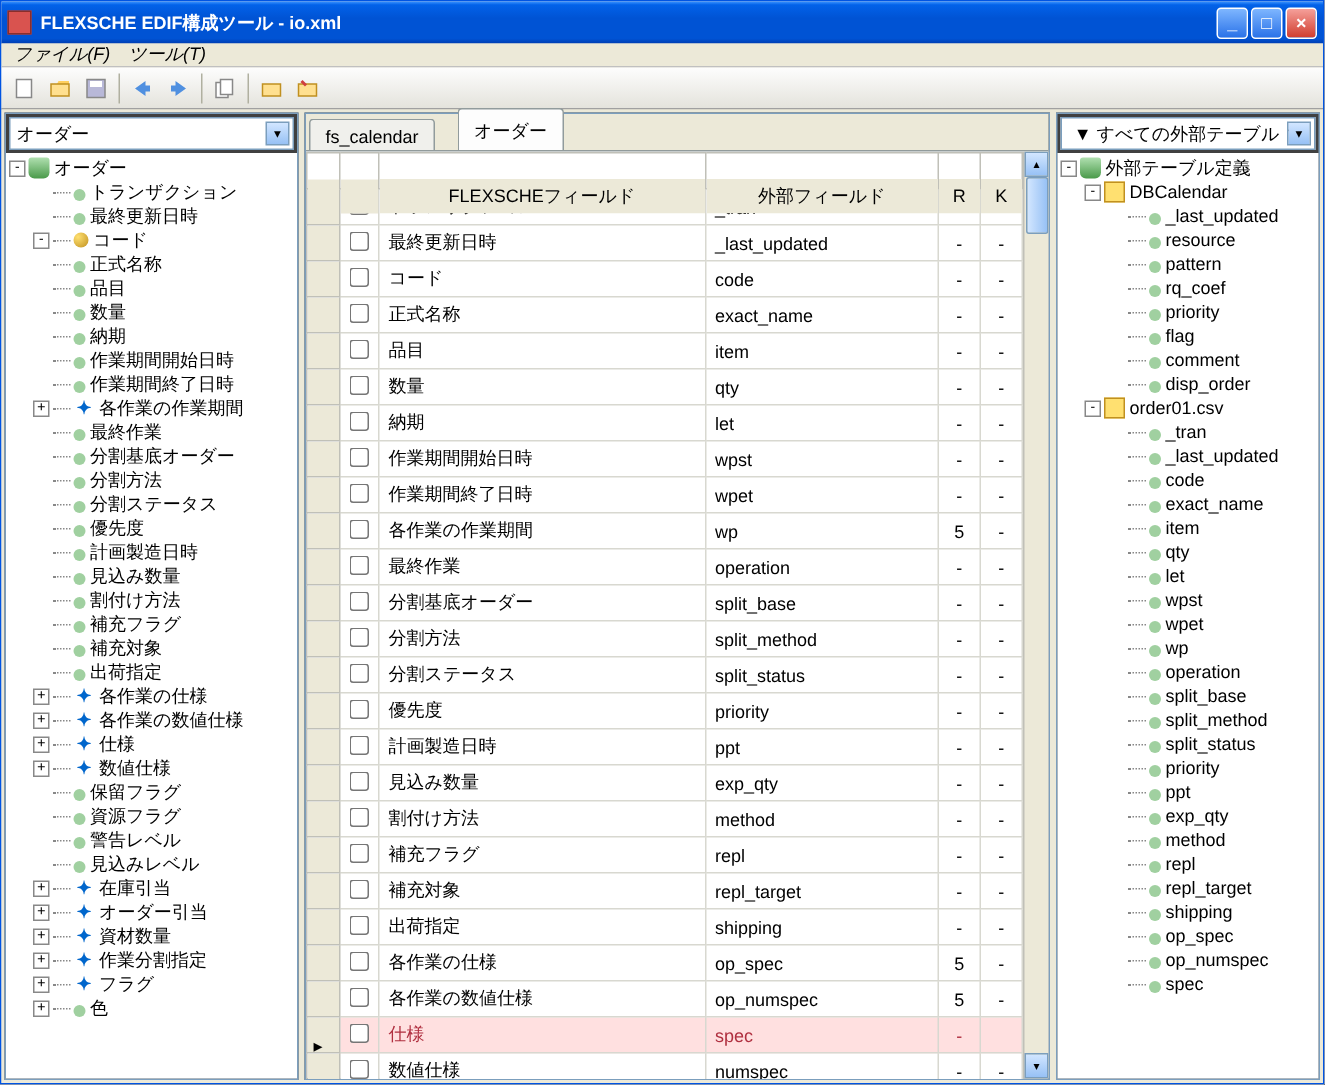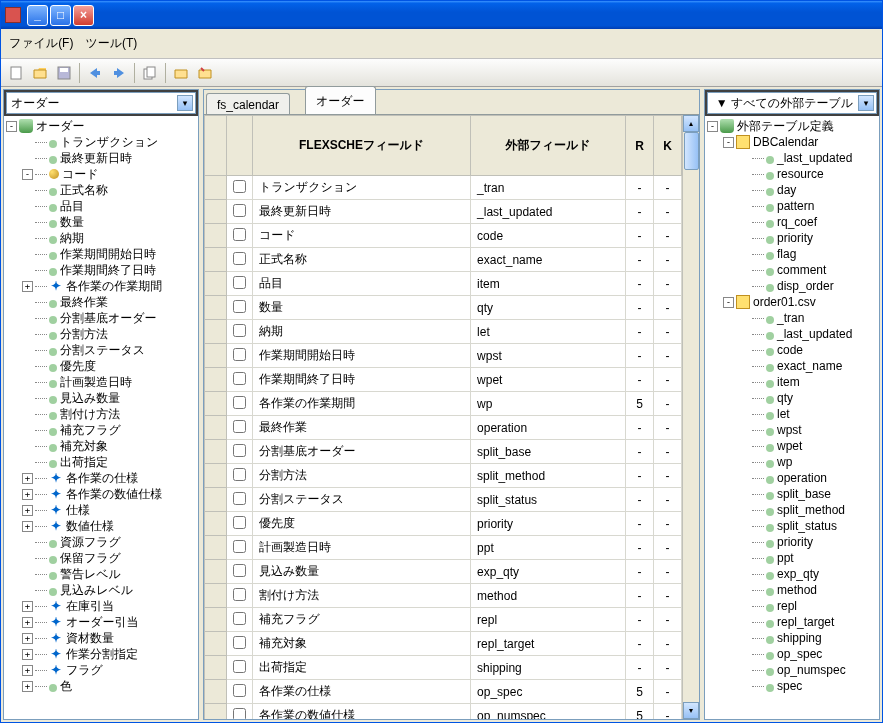--- a/index.html
+++ b/index.html
@@ -4,21 +4,21 @@
 <style>
 *{box-sizing:border-box;margin:0;padding:0;font-family:"MS UI Gothic","Meiryo",sans-serif;font-size:12px;}
 body{background:#d7dfef;width:883px;height:723px;overflow:hidden;}
 .window{width:883px;height:723px;border:1px solid #0054e3;background:#ece9d8;display:flex;flex-direction:column;}
 .titlebar{height:28px;background:linear-gradient(to bottom,#3a93ff 0%,#0262e9 8%,#0053d4 40%,#0053d4 88%,#003db2 100%);display:flex;align-items:center;padding:0 4px;color:#fff;font-weight:bold;}
 .titlebar .ticon{width:16px;height:16px;background:#d9534f;margin-right:6px;border:1px solid #8a2e2b;}
 .titlebar .title{flex:1;}
 .titlebuttons{display:flex;gap:2px;}
 .titlebuttons div{width:21px;height:21px;background:linear-gradient(to bottom,#7eb6ff,#2a72e8);border:1px solid #fff;border-radius:3px;color:#fff;display:flex;align-items:center;justify-content:center;font-weight:bold;font-family:Arial;}
 .titlebuttons .close{background:linear-gradient(to bottom,#f5a09a,#d03d2f);}
-.menubar{height:30px;background:#ece9d8;border-bottom:1px solid #c0c0c0;display:flex;align-items:center;padding:0 8px;gap:12px;}
+.menubar{height:16px;background:#ece9d8;border-bottom:1px solid #c0c0c0;display:flex;align-items:center;padding:0 8px;gap:12px;font-style:italic;}
 .menubar span{cursor:default;}
 .toolbar{height:28px;background:linear-gradient(to bottom,#fdfdfd,#e4e3dc);border-bottom:1px solid #a0a0a0;display:flex;align-items:center;padding:0 4px;gap:2px;}
 .tbtn{width:22px;height:22px;display:flex;align-items:center;justify-content:center;border:1px solid transparent;}
 .tsep{width:1px;height:20px;background:#b0b0a0;margin:0 2px;}
 .content{flex:1;display:flex;background:#ece9d8;min-height:0;}
 .panel{background:#404040;border:1px solid #7b9ebd;display:flex;flex-direction:column;}
 .left{width:196px;margin:2px;}
 .center{flex:1;margin:2px;}
 .right{width:176px;margin:2px;}
 .dropdown{height:22px;border:1px solid #7b9ebd;margin:2px;background:#fff;display:flex;align-items:center;padding:0 4px;position:relative;}
@@ -34,40 +34,41 @@
 .ic-key{background:radial-gradient(circle at 30% 30%,#ffe070,#c09020);border-radius:50%;width:10px;height:10px;}
 .ic-dot{background:#a0d0a0;border-radius:50%;width:8px;height:8px;margin-top:3px;}
 .ic-plus{color:#0066cc;font-weight:bold;width:14px;text-align:center;}
 .tabs{height:24px;display:flex;align-items:flex-end;background:#ece9d8;padding:2px 2px 0 2px;gap:16px;}
 .tab{padding:4px 10px;background:#ece9d8;border:1px solid #919b9c;border-bottom:none;border-radius:3px 3px 0 0;margin-right:-1px;position:relative;}
 .tab.active{background:#fdfdfd;z-index:2;padding-top:6px;}
 .tab:not(.active){background:#f0f0ec;top:2px;}
 .gridwrap{flex:1;background:#fff;border-top:1px solid #919b9c;position:relative;overflow:hidden;display:flex;}
 .grid{flex:1;overflow:auto;}
 .grid table{border-collapse:collapse;width:100%;}
-.grid th{background:#ece9d8;border:1px solid #c0c0b8;font-weight:bold;padding:21px 6px;height:22px;position:sticky;top:0;}
+.grid th{background:#ece9d8;border:1px solid #c0c0b8;font-weight:normal;padding:3px 6px;height:22px;position:sticky;top:17px;}
 .grid td{border:1px solid #d8d8d0;padding:3px 6px;height:21px;background:#fff;}
 .rowhead{width:22px;background:#ece9d8 !important;border:1px solid #c0c0b8 !important;position:relative;}
 .grid tr.selected td{background:#ffe0e0;color:#b03040;}
 .grid tr.selected .rowhead{background:#ece9d8 !important;color:#000;}
 .grid tr.selected .rowhead::before{content:"▸";position:absolute;left:4px;color:#000;}
 .grid .checkcol{width:22px;text-align:center;}
 .grid .rcol,.grid .kcol{width:28px;text-align:center;}
 .vscroll{width:17px;background:#ece9d8;border-left:1px solid #c0c0b8;position:relative;}
 .vscroll .sbtn{height:17px;background:linear-gradient(to bottom,#d2e6ff,#97c1f5);border:1px solid #7b9ebd;font-size:8px;text-align:center;line-height:15px;}
 .vscroll .sbtn.bot{position:absolute;bottom:0;width:100%;}
 .vscroll .thumb{position:absolute;top:17px;width:15px;left:1px;height:38px;background:linear-gradient(to right,#d2e6ff,#97c1f5);border:1px solid #7b9ebd;border-radius:2px;}
 .indent{display:inline-block;flex-shrink:0;}.w1{width:16px}.w2{width:32px}
 </style>
 </head>
 <body>
 
 <div class="window">
   <div class="titlebar">
     <div class="ticon"></div>
+    <div class="title">FLEXSCHE EDIF構成ツール - io.xml</div>
     <div class="titlebuttons">
       <div>_</div>
       <div>□</div>
       <div class="close">×</div>
     </div>
   </div>
 
   <div class="menubar">
     <span><span>ファイル(F)</span></span>
     <span><span>ツール(T)</span></span>
@@ -150,22 +151,22 @@
           <div class="tree-node"><span class="indent w1"></span><span class="noexp"></span><span class="dots"></span><span class="nicon ic-dot"></span>計画製造日時</div>
           <div class="tree-node"><span class="indent w1"></span><span class="noexp"></span><span class="dots"></span><span class="nicon ic-dot"></span>見込み数量</div>
           <div class="tree-node"><span class="indent w1"></span><span class="noexp"></span><span class="dots"></span><span class="nicon ic-dot"></span>割付け方法</div>
           <div class="tree-node"><span class="indent w1"></span><span class="noexp"></span><span class="dots"></span><span class="nicon ic-dot"></span>補充フラグ</div>
           <div class="tree-node"><span class="indent w1"></span><span class="noexp"></span><span class="dots"></span><span class="nicon ic-dot"></span>補充対象</div>
           <div class="tree-node"><span class="indent w1"></span><span class="noexp"></span><span class="dots"></span><span class="nicon ic-dot"></span>出荷指定</div>
           <div class="tree-node"><span class="indent w1"></span><span class="exp">+</span><span class="dots"></span><span class="nicon ic-plus">✦</span>各作業の仕様</div>
           <div class="tree-node"><span class="indent w1"></span><span class="exp">+</span><span class="dots"></span><span class="nicon ic-plus">✦</span>各作業の数値仕様</div>
           <div class="tree-node"><span class="indent w1"></span><span class="exp">+</span><span class="dots"></span><span class="nicon ic-plus">✦</span>仕様</div>
           <div class="tree-node"><span class="indent w1"></span><span class="exp">+</span><span class="dots"></span><span class="nicon ic-plus">✦</span>数値仕様</div>
+          <div class="tree-node"><span class="indent w1"></span><span class="noexp"></span><span class="dots"></span><span class="nicon ic-dot"></span>保留フラグ</div>
           <div class="tree-node"><span class="indent w1"></span><span class="noexp"></span><span class="dots"></span><span class="nicon ic-dot"></span>資源フラグ</div>
-          <div class="tree-node"><span class="indent w1"></span><span class="noexp"></span><span class="dots"></span><span class="nicon ic-dot"></span>保留フラグ</div>
           <div class="tree-node"><span class="indent w1"></span><span class="noexp"></span><span class="dots"></span><span class="nicon ic-dot"></span>警告レベル</div>
           <div class="tree-node"><span class="indent w1"></span><span class="noexp"></span><span class="dots"></span><span class="nicon ic-dot"></span>見込みレベル</div>
           <div class="tree-node"><span class="indent w1"></span><span class="exp">+</span><span class="dots"></span><span class="nicon ic-plus">✦</span>在庫引当</div>
           <div class="tree-node"><span class="indent w1"></span><span class="exp">+</span><span class="dots"></span><span class="nicon ic-plus">✦</span>オーダー引当</div>
           <div class="tree-node"><span class="indent w1"></span><span class="exp">+</span><span class="dots"></span><span class="nicon ic-plus">✦</span>資材数量</div>
           <div class="tree-node"><span class="indent w1"></span><span class="exp">+</span><span class="dots"></span><span class="nicon ic-plus">✦</span>作業分割指定</div>
           <div class="tree-node"><span class="indent w1"></span><span class="exp">+</span><span class="dots"></span><span class="nicon ic-plus">✦</span>フラグ</div>
           <div class="tree-node"><span class="indent w1"></span><span class="exp">+</span><span class="dots"></span><span class="nicon ic-dot"></span>色</div>
         </div>
     </div>
@@ -403,21 +404,20 @@
     <div class="panel right">
       <div class="dropdown" style="justify-content:center;">
         <span>▼ すべての外部テーブル ▼</span>
           <div class="arrow">▾</div>
       </div>
       <div class="tree" id="right-tree">
           <div class="tree-node"><span class="exp">-</span><span class="nicon ic-db"></span>外部テーブル定義</div>
           <div class="tree-node"><span class="indent w1"></span><span class="exp">-</span><span class="nicon ic-folder"></span>DBCalendar</div>
           <div class="tree-node"><span class="indent w2"></span><span class="noexp"></span><span class="dots"></span><span class="nicon ic-dot"></span>_last_updated</div>
           <div class="tree-node"><span class="indent w2"></span><span class="noexp"></span><span class="dots"></span><span class="nicon ic-dot"></span>resource</div>
-          <div class="tree-node"><span class="indent w2"></span><span class="noexp"></span><span class="dots"></span><span class="nicon ic-dot"></span>day</div>
           <div class="tree-node"><span class="indent w2"></span><span class="noexp"></span><span class="dots"></span><span class="nicon ic-dot"></span>pattern</div>
           <div class="tree-node"><span class="indent w2"></span><span class="noexp"></span><span class="dots"></span><span class="nicon ic-dot"></span>rq_coef</div>
           <div class="tree-node"><span class="indent w2"></span><span class="noexp"></span><span class="dots"></span><span class="nicon ic-dot"></span>priority</div>
           <div class="tree-node"><span class="indent w2"></span><span class="noexp"></span><span class="dots"></span><span class="nicon ic-dot"></span>flag</div>
           <div class="tree-node"><span class="indent w2"></span><span class="noexp"></span><span class="dots"></span><span class="nicon ic-dot"></span>comment</div>
           <div class="tree-node"><span class="indent w2"></span><span class="noexp"></span><span class="dots"></span><span class="nicon ic-dot"></span>disp_order</div>
           <div class="tree-node"><span class="indent w1"></span><span class="exp">-</span><span class="nicon ic-folder"></span>order01.csv</div>
           <div class="tree-node"><span class="indent w2"></span><span class="noexp"></span><span class="dots"></span><span class="nicon ic-dot"></span>_tran</div>
           <div class="tree-node"><span class="indent w2"></span><span class="noexp"></span><span class="dots"></span><span class="nicon ic-dot"></span>_last_updated</div>
           <div class="tree-node"><span class="indent w2"></span><span class="noexp"></span><span class="dots"></span><span class="nicon ic-dot"></span>code</div>

